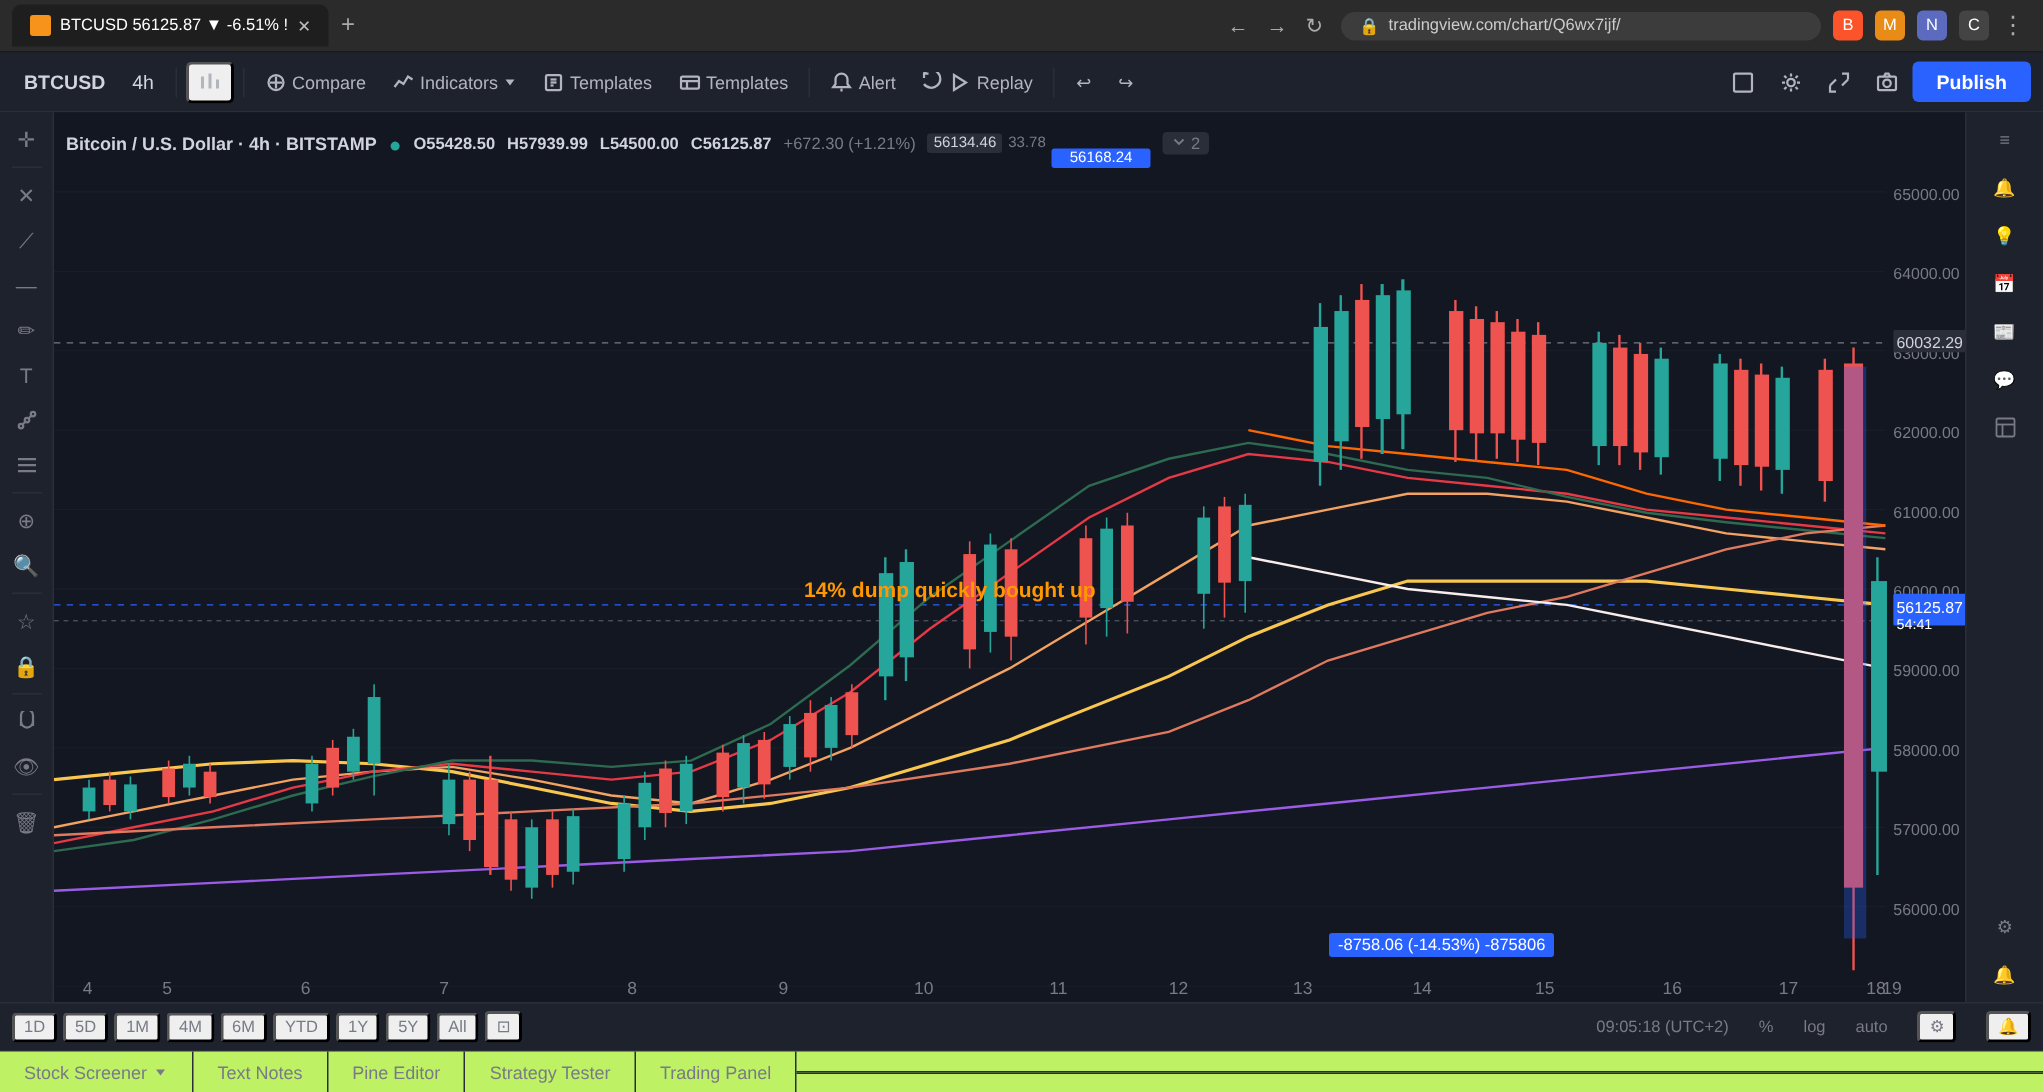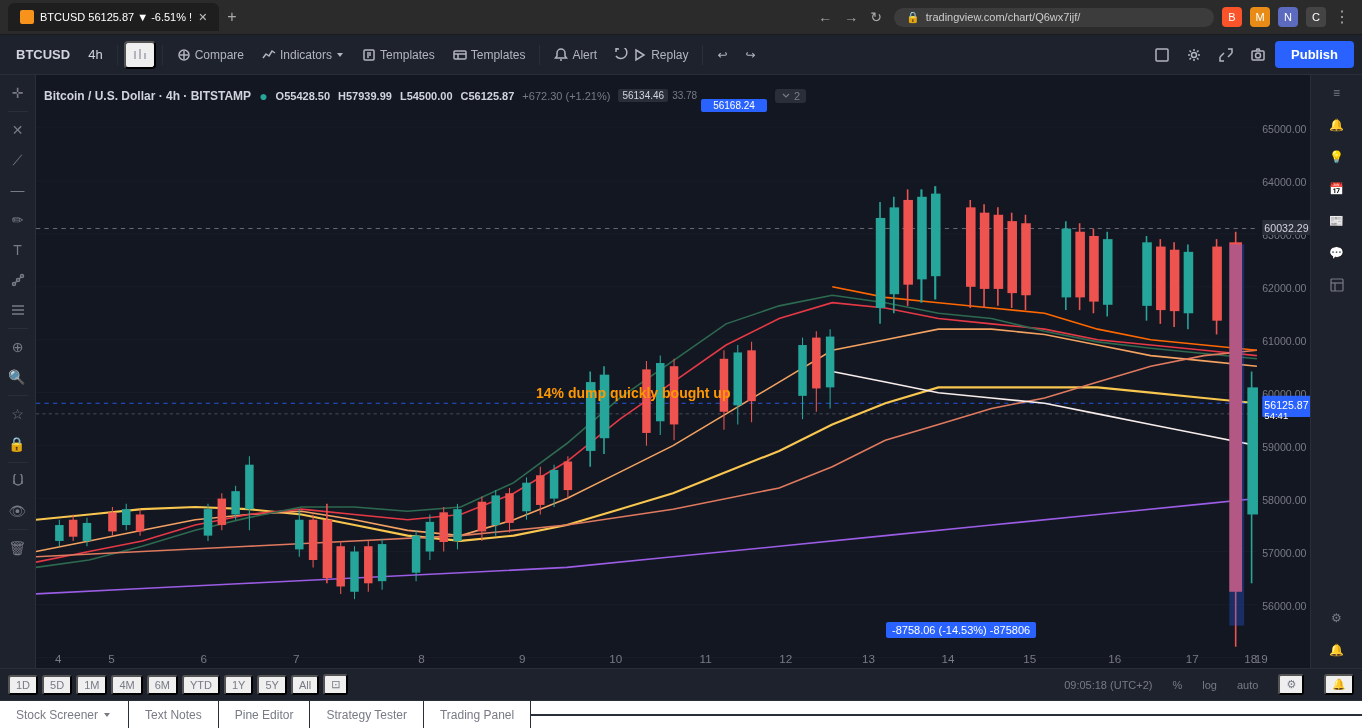--- a/index.html
+++ b/index.html
@@ -52,21 +52,21 @@
     
     .right-panel { width: 52px; background: #1e222d; border-left: 1px solid #2a2e39; display: flex; flex-direction: column; align-items: center; padding: 4px 0; gap: 4px; }
     .rp-btn { width: 36px; height: 28px; display: flex; align-items: center; justify-content: center; border-radius: 4px; cursor: pointer; color: #787b86; font-size: 12px; }
 
     
     .bottom-bar { height: 32px; background: #1e222d; border-top: 1px solid #2a2e39; display: flex; align-items: center; padding: 0 8px; gap: 4px; }
     .time-btn { padding: 2px 6px; font-size: 11px; color: #787b86; cursor: pointer; border-radius: 3px; }
     .bottom-right { margin-left: auto; display: flex; align-items: center; gap: 20px; font-size: 11px; color: #787b86; }
 
     
-    .bottom-tabs { height: 28px; background: #ffffff; border-top: 1px solid #2a2e39; display: flex; align-items: center; padding: 0; }
+    .bottom-tabs { height: 28px; background: #bef264; border-top: 1px solid #2a2e39; display: flex; align-items: center; padding: 0; }
     .bottom-tab { padding: 4px 16px; font-size: 12px; color: #787b86; cursor: pointer; border-right: 1px solid #2a2e39; height: 100%; display: flex; align-items: center; gap: 4px; }
 
     
     .chart-svg { position: absolute; top: 0; left: 0; width: 100%; height: 100%; }
 
     
     .chart-annotation { position: absolute; color: #ff9800; font-size: 15px; font-weight: bold; pointer-events: none; }
     .info-box { position: absolute; background: #2962ff; color: #fff; padding: 2px 6px; font-size: 11px; border-radius: 2px; }
 
     

